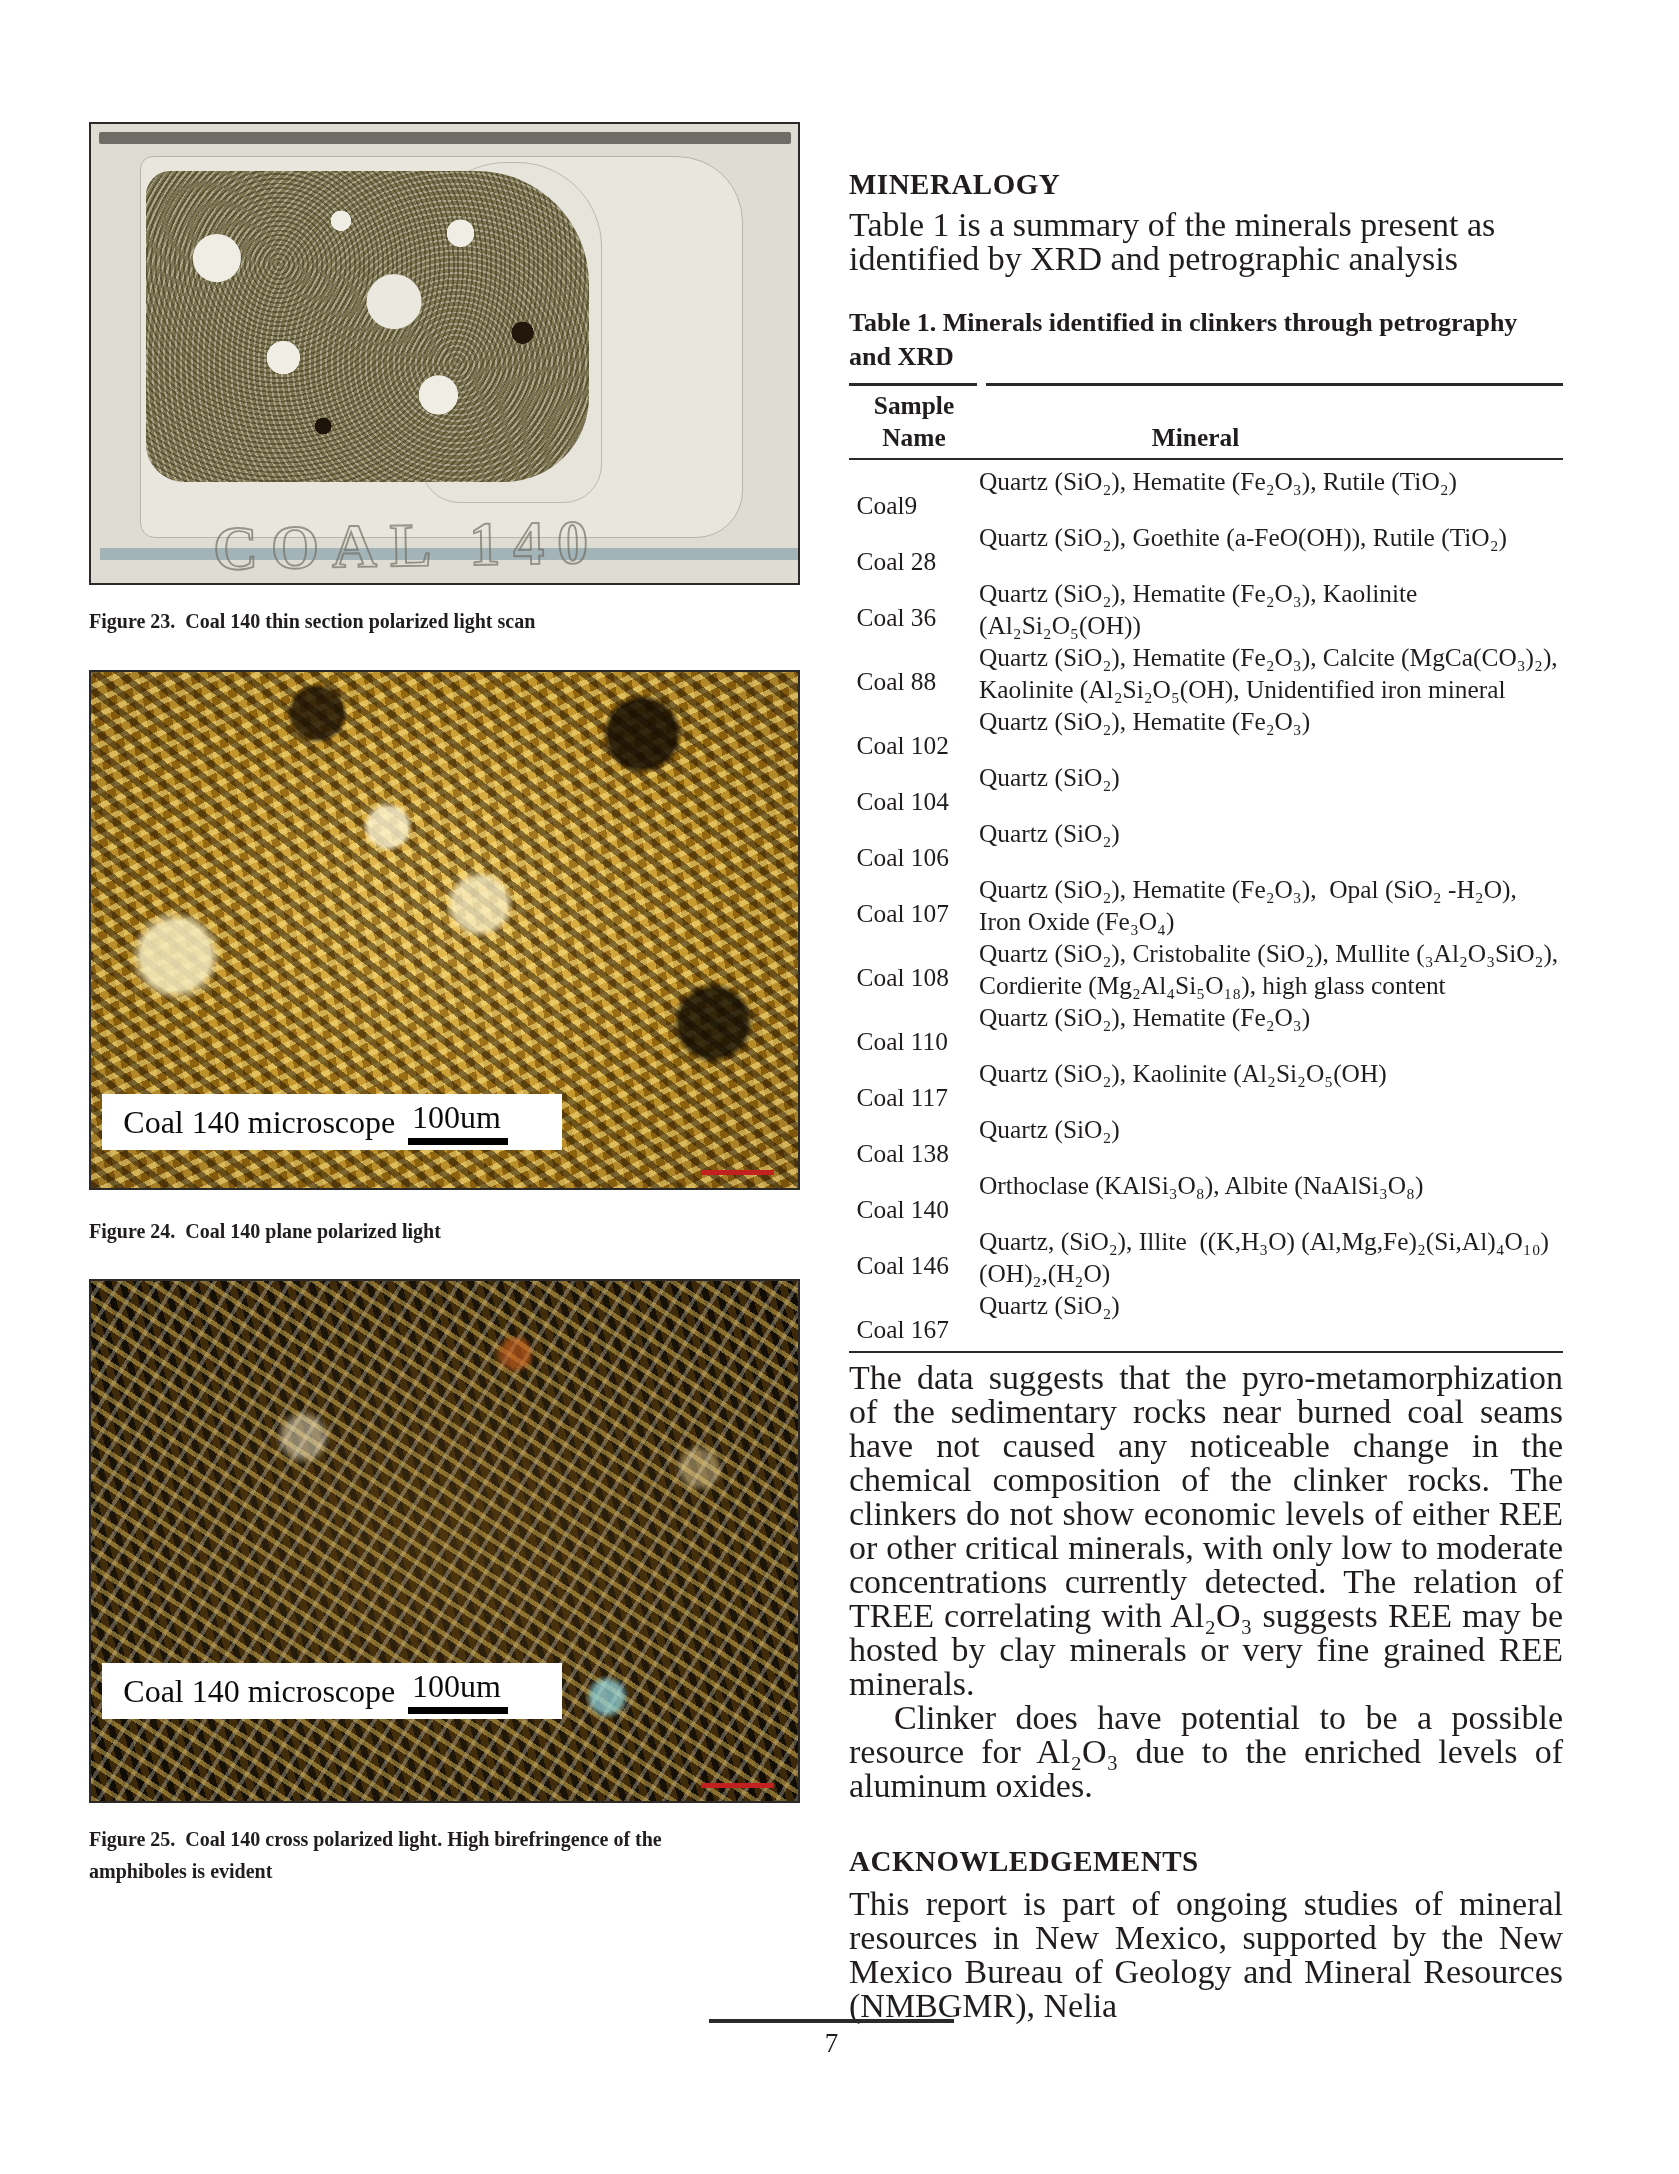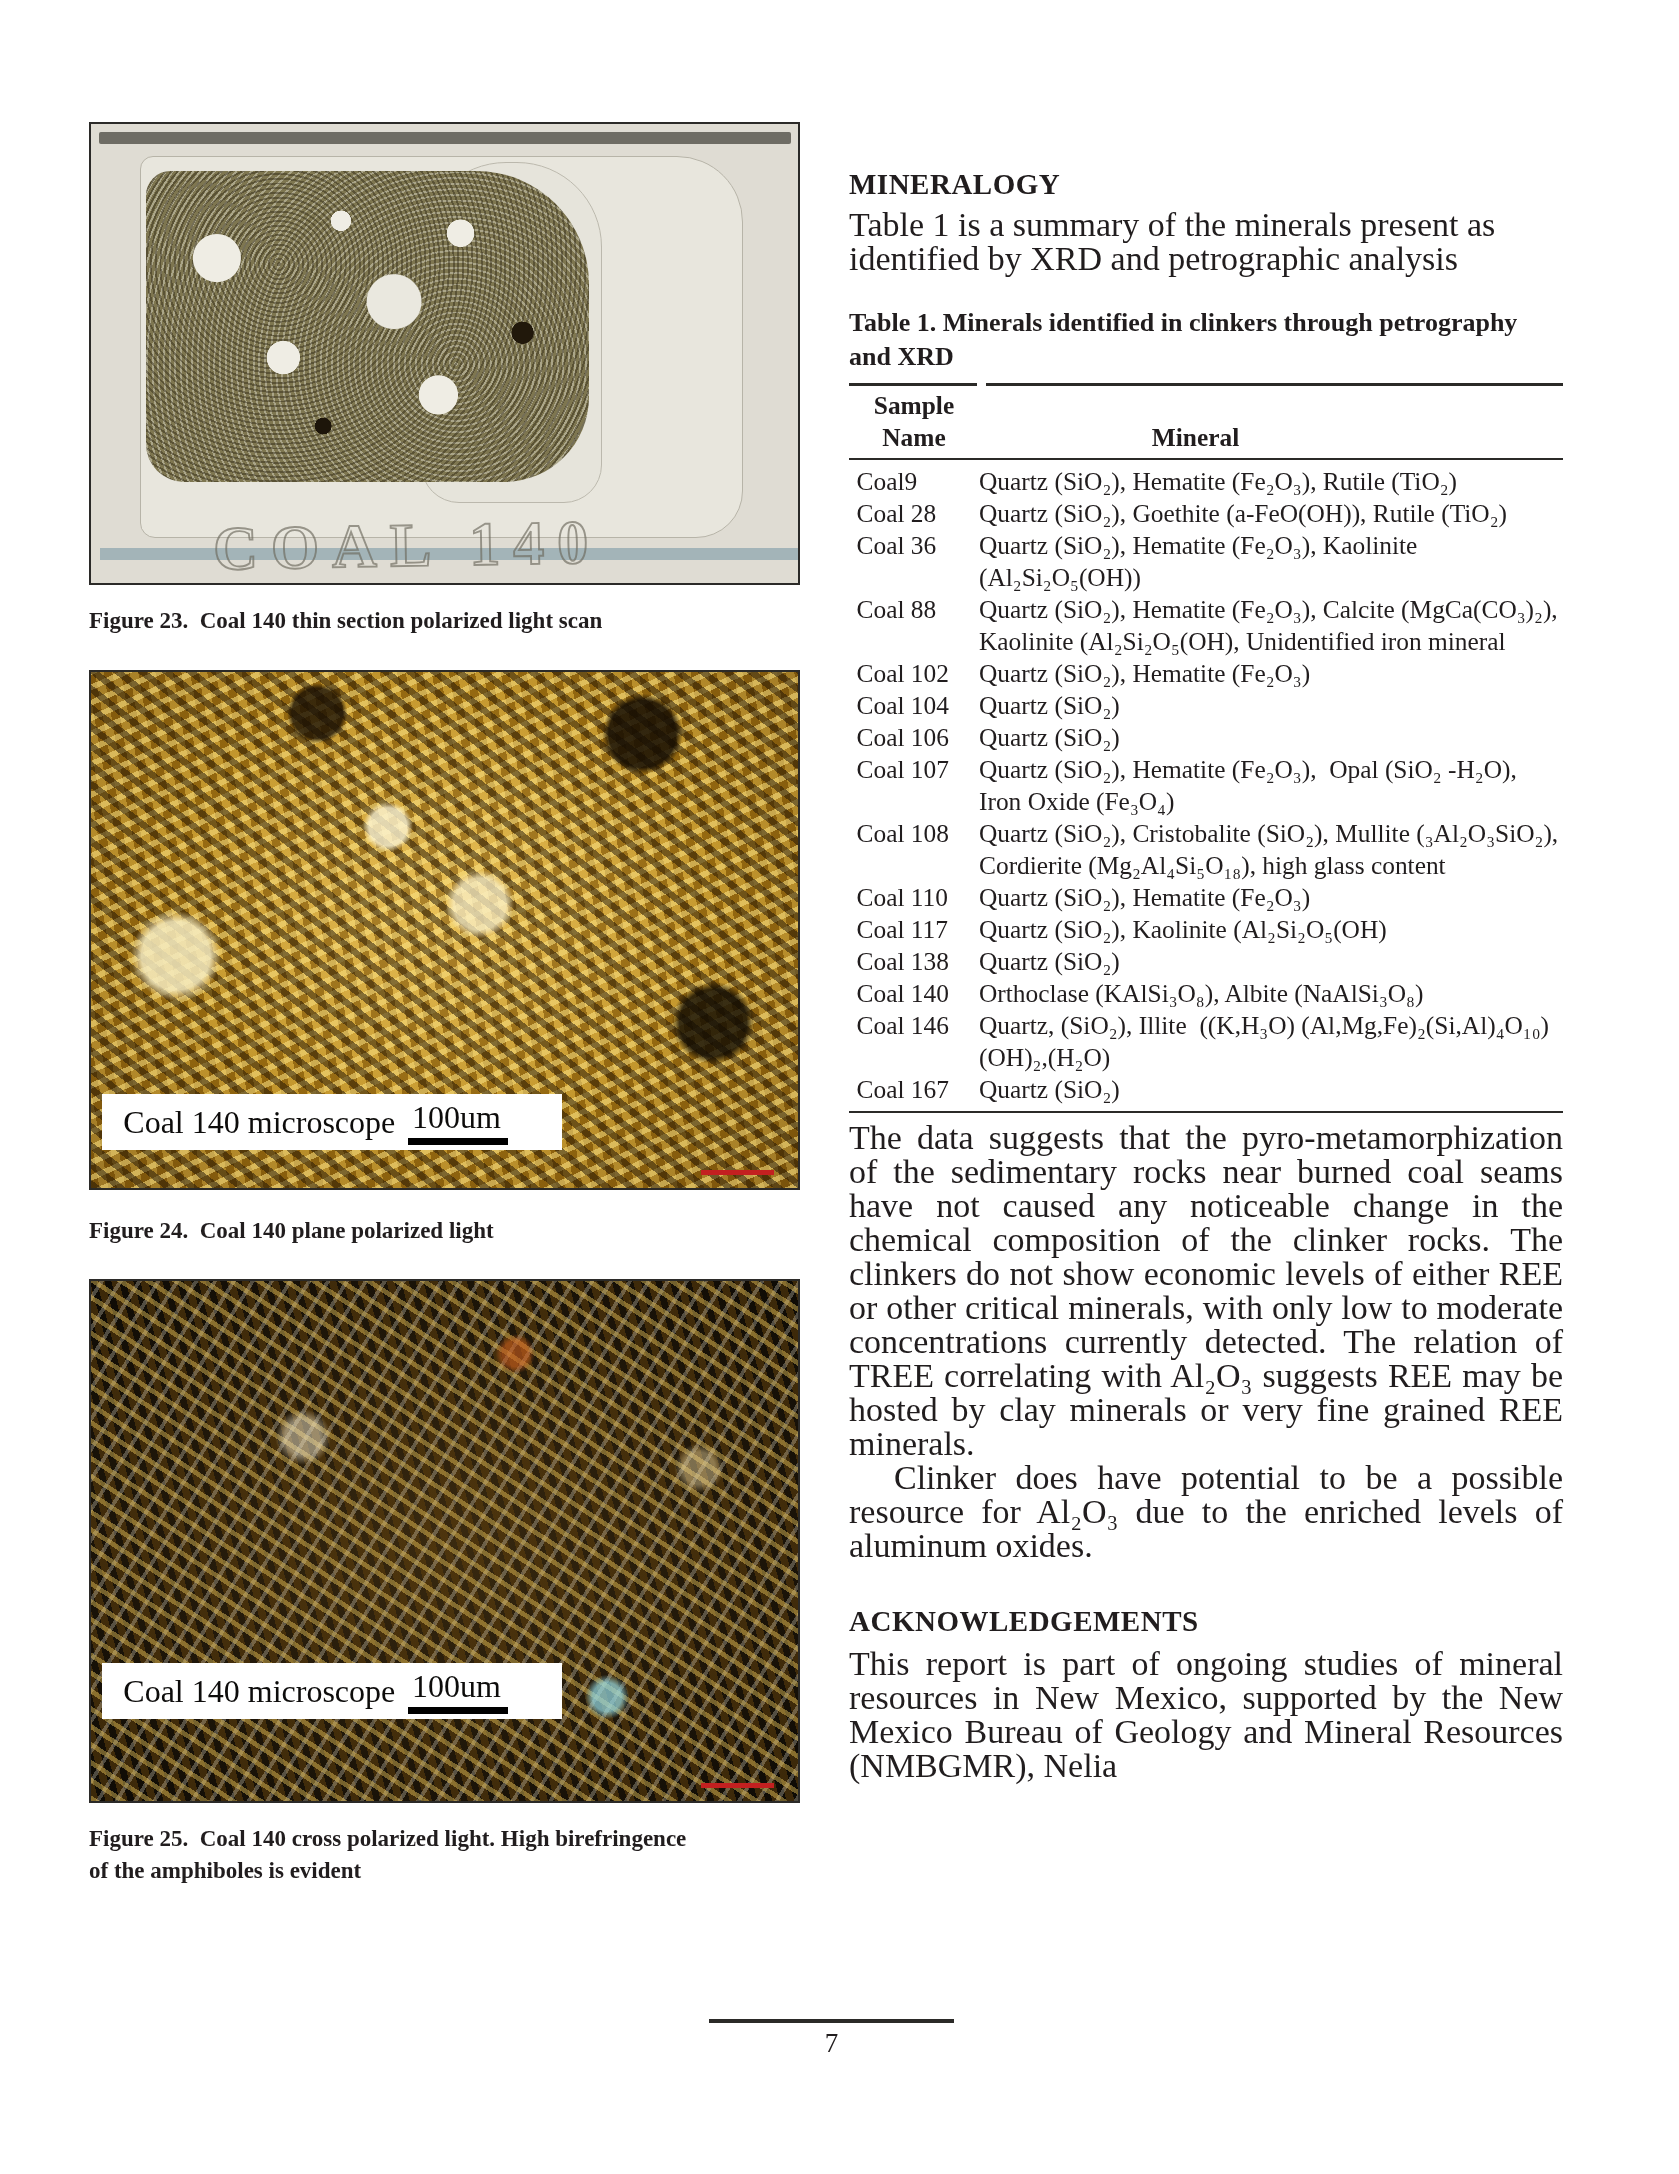--- a/index.html
+++ b/index.html
@@ -8,21 +8,21 @@
     width:1680px;height:2174px;
     background:#ffffff;
     font-family:"Liberation Serif","DejaVu Serif",serif;
     color:#211d1e;
     overflow:hidden;
   }
   
   .figure{position:absolute;left:89px;border:2.8px solid #2b2a28;box-sizing:border-box;overflow:hidden;}
   .fig-caption{
     position:absolute;left:89px;
-    font-weight:bold;font-size:23px;line-height:32px;
+    font-weight:bold;font-size:20px;line-height:32px;
     white-space:pre-wrap;color:#211d1e;
   }
   
   #fig23{top:122px;width:711px;height:463px;background:#dfdcd3;}
   #fig23 .scan-topbar{position:absolute;top:7.5px;left:7.5px;right:7.5px;height:12.2px;background:#6e6c64;border-radius:1.9px;}
   #fig23 .scan-bottombar{position:absolute;bottom:22.6px;left:9.4px;right:0;height:12.2px;background:#a3b4b8;}
   #fig23 .slab{
     position:absolute;left:49px;top:32px;right:55px;bottom:45px;
     background:#e8e6dd;border:1.9px solid #b7b4a8;
     border-radius:13px 66px 47px 15px;
@@ -112,21 +112,21 @@
   .mtable .toprule{display:flex;gap:8.5px;}
   .mtable .toprule span{height:2.8px;background:#2b2a28;display:block;}
   .mtable .toprule .seg1{width:128px;}
   .mtable .toprule .seg2{flex:1;}
   .mtable .thead{display:grid;grid-template-columns:130px 1fr;align-items:end;
     padding:2.8px 0 5.6px 0;border-bottom:2.8px solid #2b2a28;font-weight:bold;font-family:Liberation Serif, serif;}
   .mtable .th-sample{text-align:center;white-space:pre-line;}
   .mtable .th-mineral{text-align:center;padding-right:151px;}
   .mtable .tbody{border-bottom:2.8px solid #2b2a28;padding:4.7px 0 6.6px 0;}
   .mtable .trow{display:grid;grid-template-columns:130px 1fr;}
-  .mtable .td-sample{padding-left:7.5px;white-space:nowrap;}
+  .mtable .td-sample{padding-left:7.5px;white-space:nowrap;margin-top:24px;}
   .mtable .td-mineral{white-space:pre-wrap;}
   .indent{text-indent:45px;}
   .gap-lg{margin-top:40px;}
   
   .footer-rule{position:absolute;left:709px;top:2019px;width:245px;height:3.8px;background:#2b2a28;}
   .page-number{position:absolute;left:709px;top:2026px;width:245px;text-align:center;
     font-size:27px;line-height:34px;}
 </style>
 </head>
 <body>

